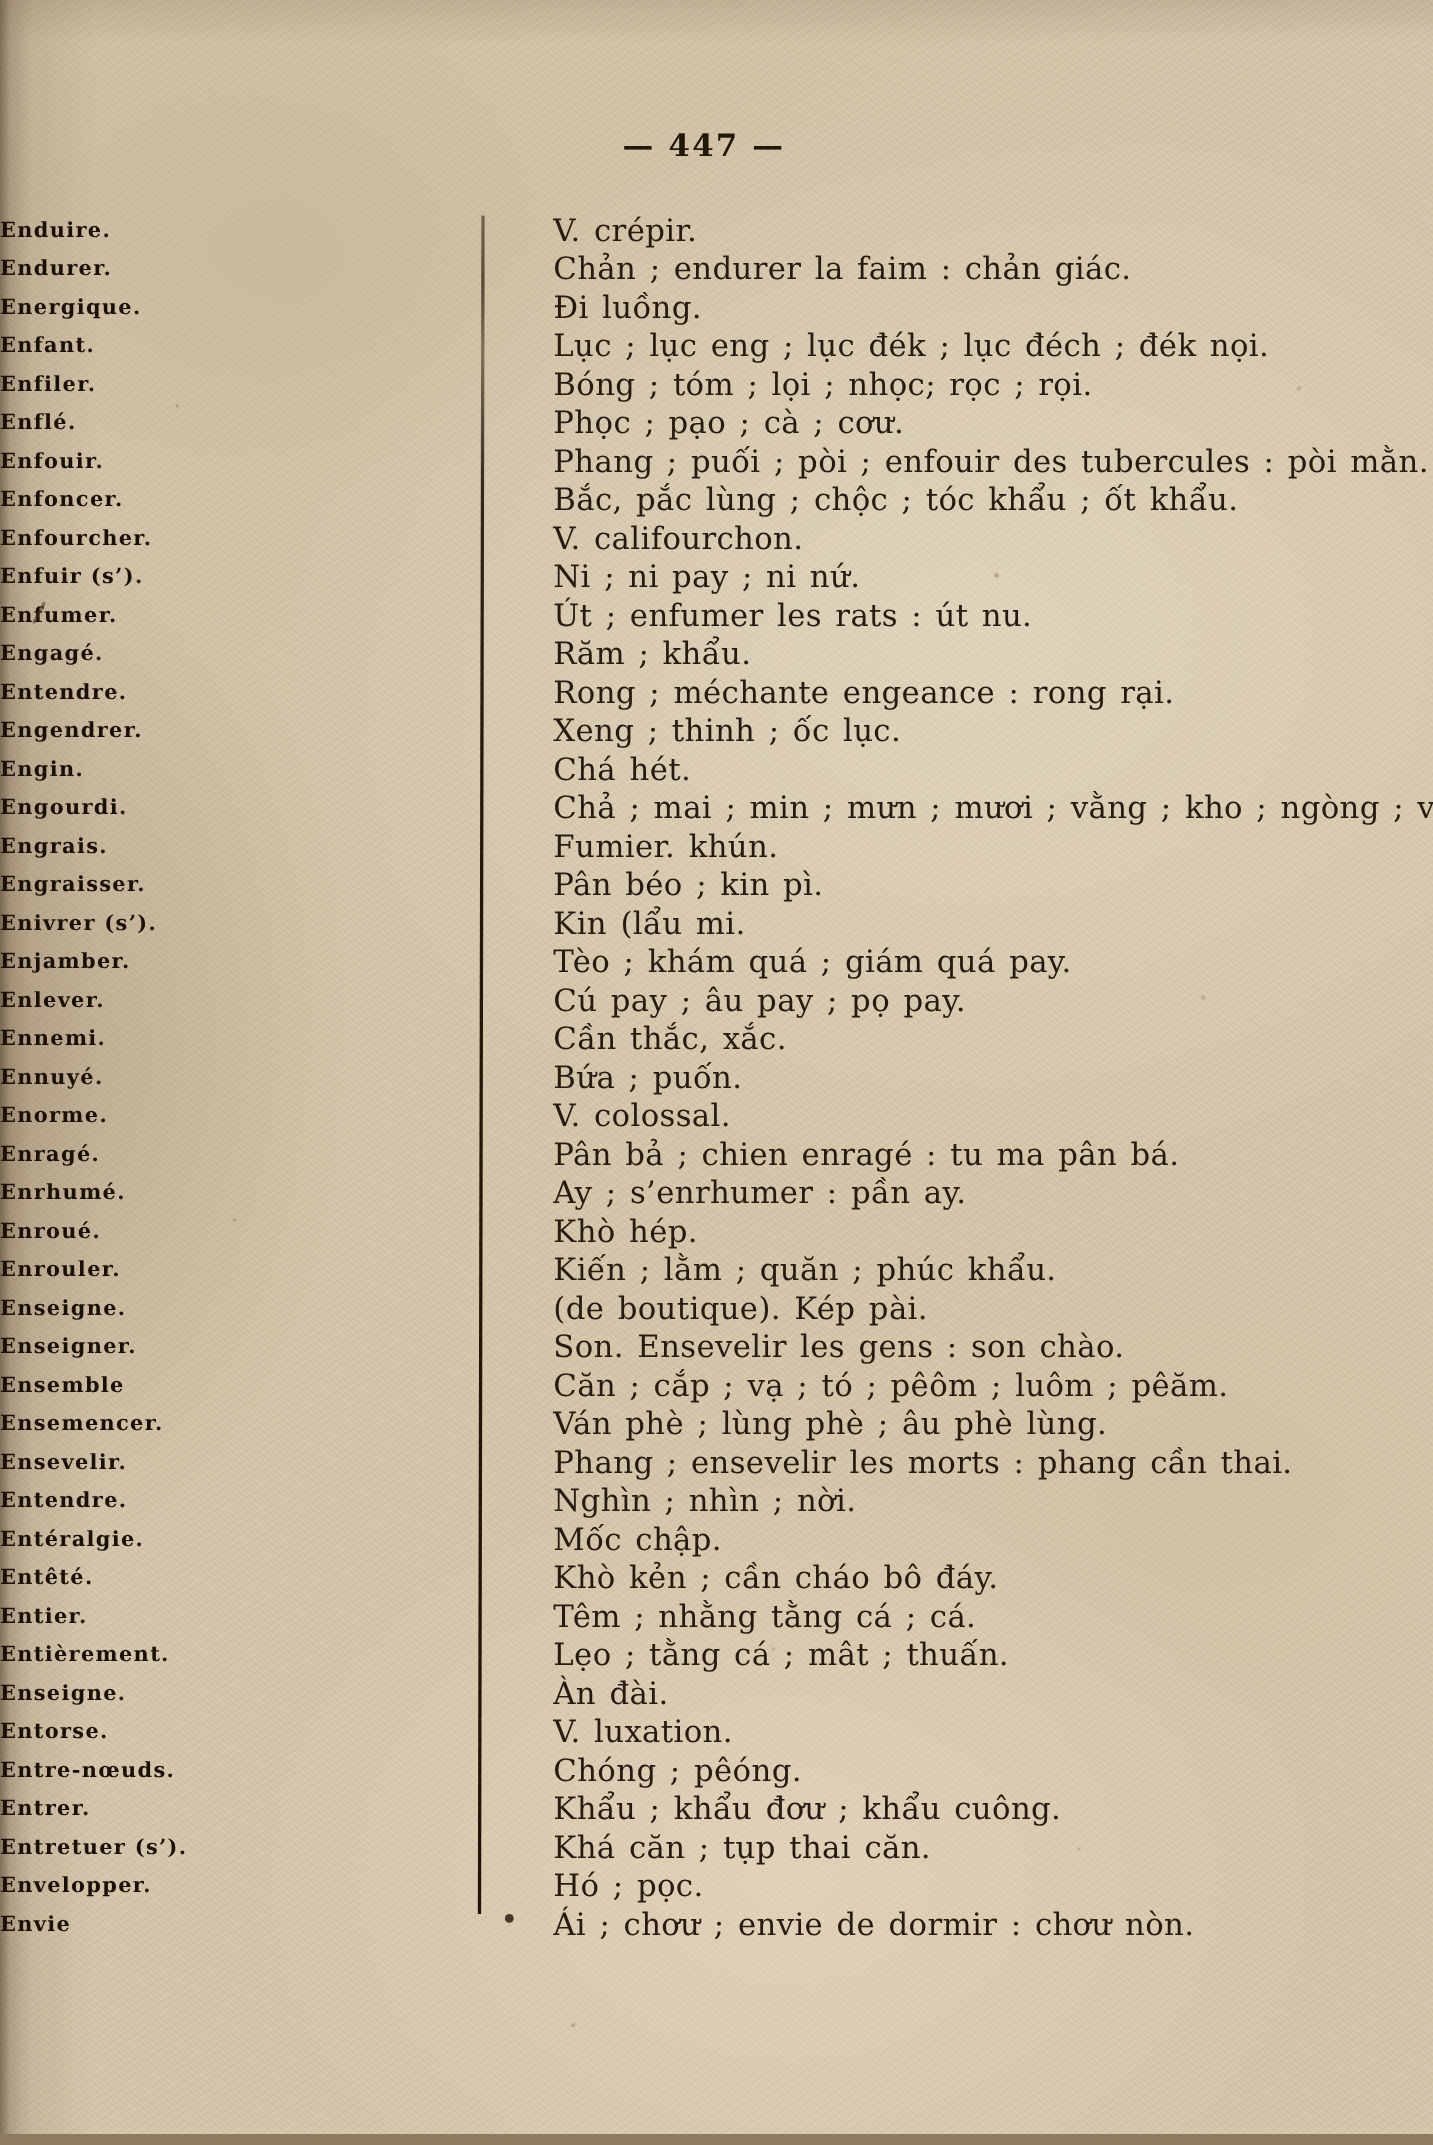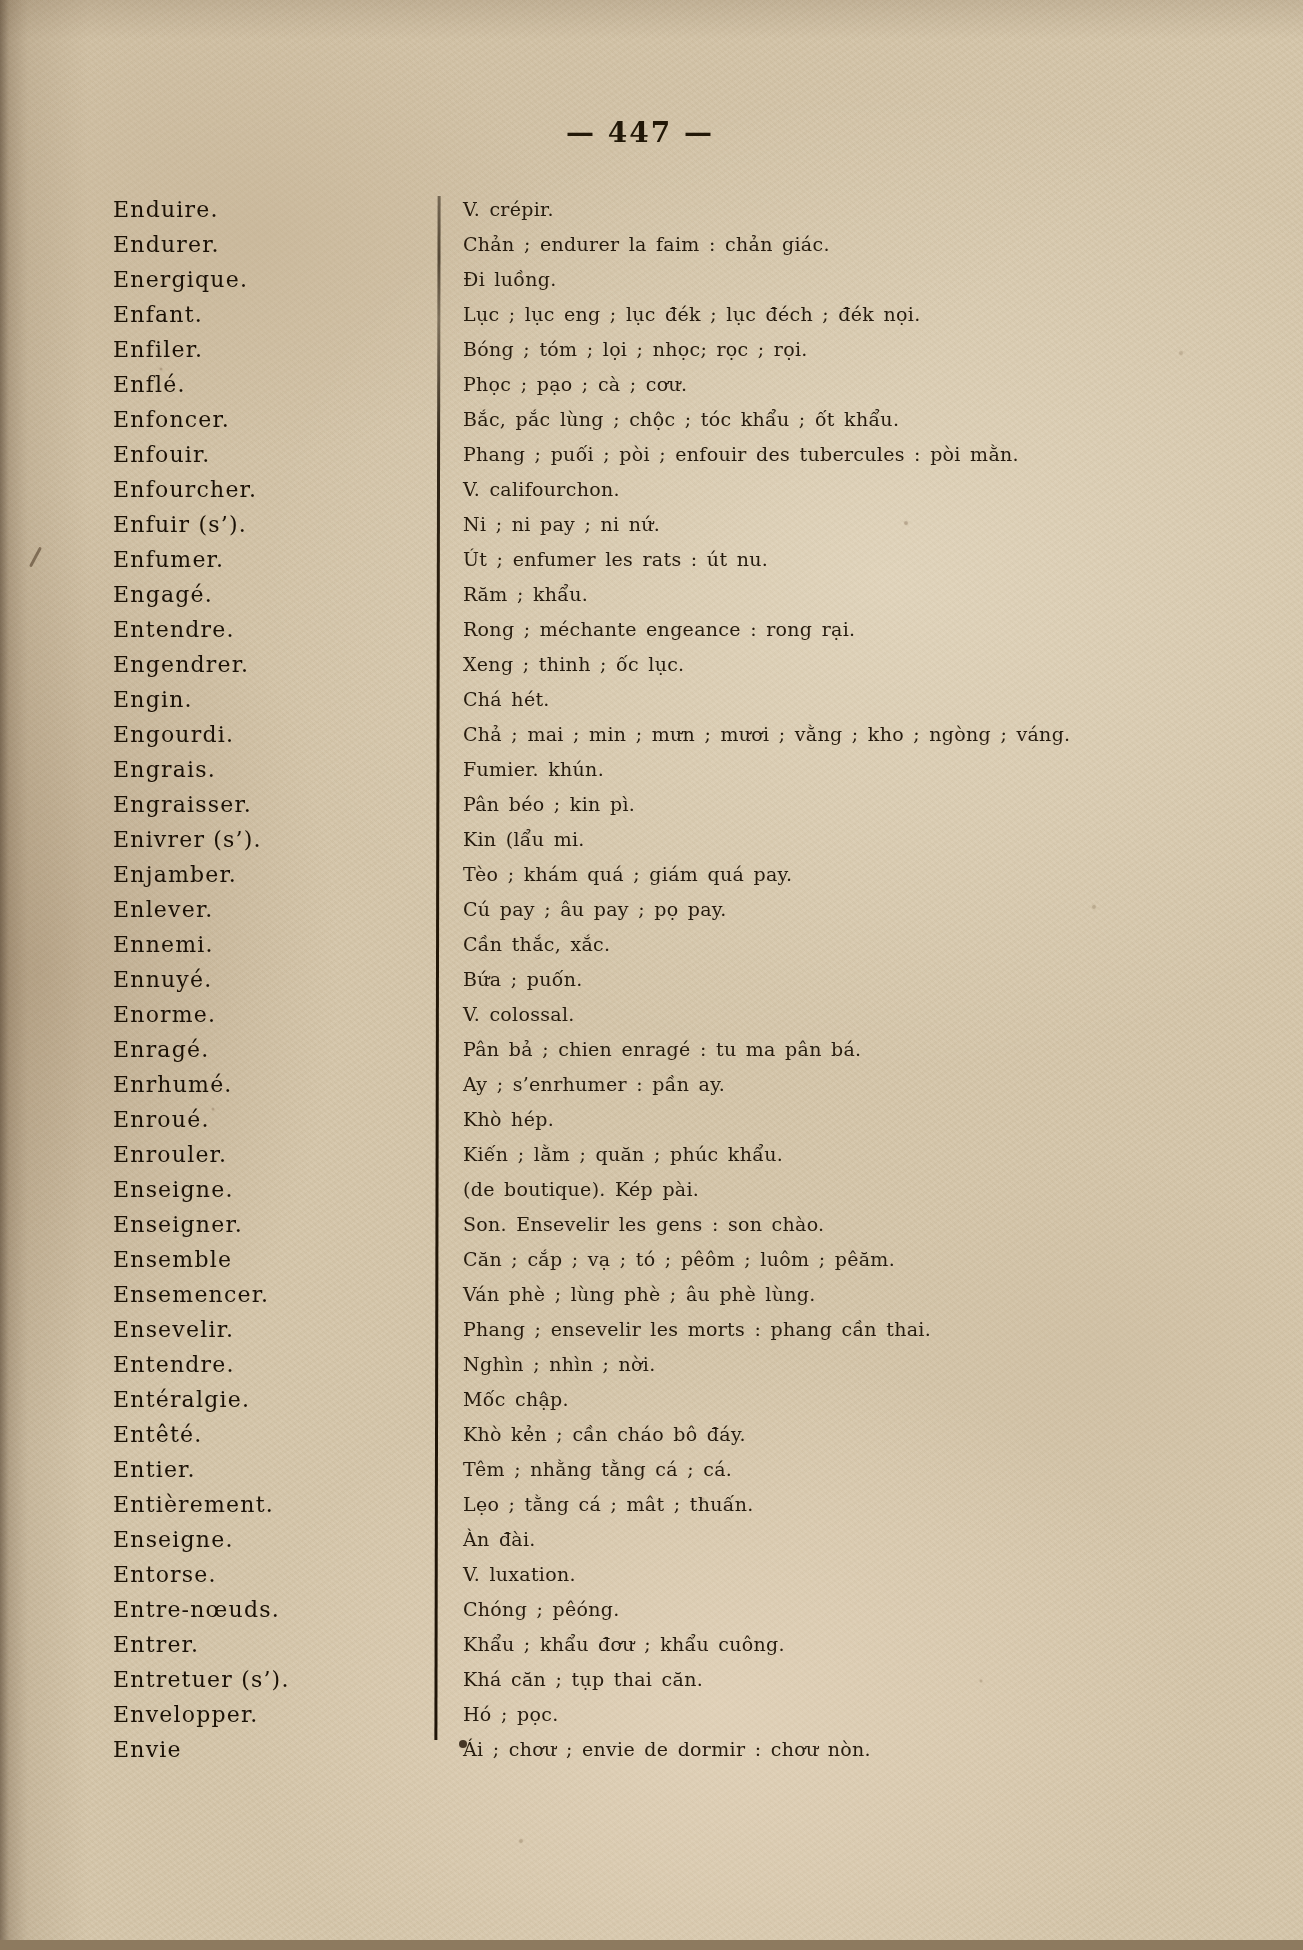--- a/index.html
+++ b/index.html
@@ -32,28 +32,28 @@
     text-align:center;
     font-size:28px;font-weight:bold;letter-spacing:2px;
     color:#221808;
   }
   .content{position:absolute;top:192px;left:0;width:100%;}
   .row{
     display:grid;grid-template-columns:437px auto;
     height:35px;line-height:35px;white-space:nowrap;
   }
   .term{
-    padding-left:113px;
-    font-size:22px;font-weight:normal;letter-spacing:1.2px;
+    font-size:19px;font-weight:bold;letter-spacing:1.2px;
     color:#1a1005;
   }
   .def{
     padding-left:26px;
-    font-size:19px;word-spacing:3px;letter-spacing:0.3px;
+    font-size:28px;word-spacing:3px;letter-spacing:0.3px;
     color:#261b0e;
+    margin-left:40px;
   }
   .def .it{font-weight:500;}
   .def .ro{font-style:normal;}
   .divider{
     position:absolute;left:436px;top:196px;width:2.6px;height:1544px;
     background:linear-gradient(to bottom,
       rgba(43,32,18,0.55) 0%, rgba(43,32,18,0.75) 4%, rgba(43,32,18,0.5) 8%,
       rgba(33,23,11,0.9) 16%, #241808 30%, #1f1407 100%);
     transform:rotate(0.12deg);
   }
@@ -110,26 +110,26 @@
       </div>
       <div class="row">
         <div class="term">Enfiler.</div>
         <div class="def"><span class="it">Bóng ; tóm ; lọi ; nhọc; rọc ; rọi.</span></div>
       </div>
       <div class="row">
         <div class="term">Enflé.</div>
         <div class="def"><span class="it">Phọc ; pạo ; cà ; cơư.</span></div>
       </div>
       <div class="row">
+        <div class="term">Enfouir.</div>
+        <div class="def"><span class="it">Phang ; puối ; pòi ;</span><span class="ro"> enfouir des tubercules : </span><span class="it">pòi mằn.</span></div>
+      </div>
+      <div class="row">
         <div class="term">Enfoncer.</div>
         <div class="def"><span class="it">Bắc, pắc lùng ; chộc ; tóc khẩu ; ốt khẩu.</span></div>
-      </div>
-      <div class="row">
-        <div class="term">Enfouir.</div>
-        <div class="def"><span class="it">Phang ; puối ; pòi ;</span><span class="ro"> enfouir des tubercules : </span><span class="it">pòi mằn.</span></div>
       </div>
       <div class="row">
         <div class="term">Enfourcher.</div>
         <div class="def"><span class="ro">V. califourchon.</span></div>
       </div>
       <div class="row">
         <div class="term">Enfuir (s’).</div>
         <div class="def"><span class="it">Ni ; ni pay ; ni nứ.</span></div>
       </div>
       <div class="row">

